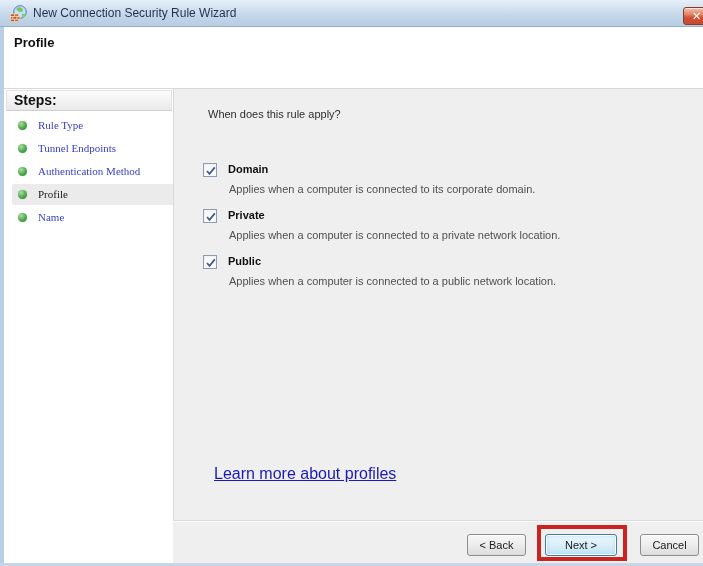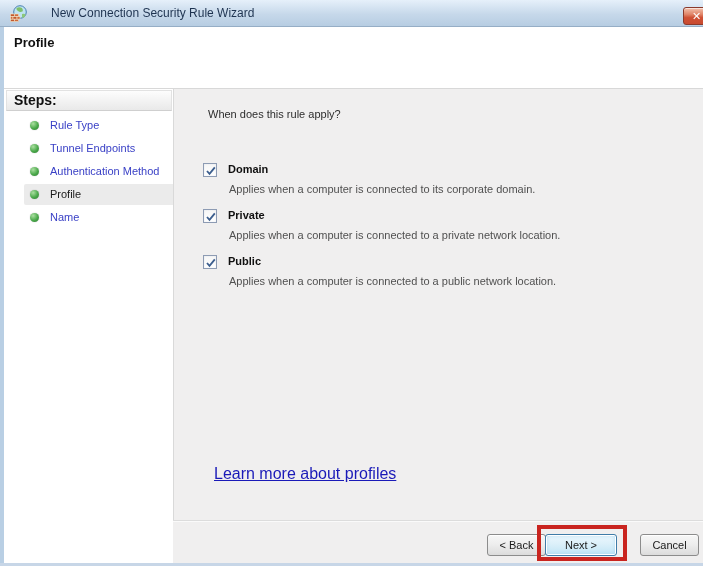--- a/index.html
+++ b/index.html
@@ -12,21 +12,21 @@
     color:#1a1a1a;
   }
   
   .titlebar{
     position:absolute; left:0; top:0; width:703px; height:27px;
     background:linear-gradient(#e6f0fa,#c6d8ea 55%,#b7cde2);
     border-bottom:1px solid #96aec6;
   }
   .title-icon{ position:absolute; left:10px; top:5px; width:17px; height:17px; }
   .title-text{
-    position:absolute; left:51px; top:0; height:26px; line-height:26px;
+    position:absolute; left:33px; top:0; height:26px; line-height:26px;
     font-size:12px; color:#1d3least; color:#1e3350;
   }
   .close-btn{
     position:absolute; left:683px; top:7px; width:27px; height:18px;
     border:1px solid #8a3a2c; border-radius:3px;
     background:linear-gradient(#f3c2ad,#e08468 40%,#cf5135 60%,#c84a30);
     box-shadow:inset 0 1px 0 rgba(255,255,255,.55);
     color:#ffffff; font-weight:bold; font-size:11px;
     text-align:center; line-height:16px; cursor:default;
   }
@@ -46,22 +46,22 @@
   
   .sidebar{ position:absolute; left:4px; top:89px; width:169px; height:474px; background:#ffffff; }
   .steps-header{
     position:absolute; left:2px; top:1px; width:166px; height:21px;
     background:linear-gradient(#fdfdfd,#e9e9e9);
     border:1px solid #e2e2e2; border-bottom:1px solid #cfcfcf;
     font-weight:bold; font-size:14px; color:#111;
     line-height:19px; padding-left:7px;
   }
   .step-row{
-    position:absolute; left:20px; width:162px; height:21px;
-    line-height:21px; border-radius:2px; cursor:default;
+    position:absolute; left:8px; width:162px; height:21px;
+    line-height:21px; border-radius:2px; cursor:default;font-family:Liberation Serif, serif;
   }
   .step-row .bullet{
     position:absolute; left:6px; top:6px; width:9px; height:9px; border-radius:50%;
     background:radial-gradient(circle at 35% 30%, #aadfa0, #4aa84a 55%, #2e7d32);
     box-shadow:0 0 1px rgba(0,0,0,.4);
   }
   .step-row .step-label{ position:absolute; left:26px; font-size:11px; color:#3a41c6; white-space:nowrap; }
   .step-row.active{ background:#ebebeb; }
   .step-row.active .step-label{ color:#1a1a1a; }
   
@@ -88,21 +88,21 @@
   .footer-rule{ position:absolute; left:173px; top:520px; width:530px; height:1px; background:#dcdcdc; }
   .footer-rule2{ position:absolute; left:173px; top:521px; width:530px; height:1px; background:#fafafa; }
   .footer{ position:absolute; left:173px; top:522px; width:530px; height:41px; background:#f0efef; }
   .btn{
     position:absolute; top:534px; height:22px;
     border:1px solid #8c8c8c; border-radius:3px;
     background:linear-gradient(#f7f7f7,#eeeeee 45%,#dcdcdc);
     font-size:11px; color:#1a1a1a; text-align:center; line-height:20px;
     box-shadow:inset 0 1px 0 #ffffff; cursor:default;
   }
-  .btn-back{ left:467px; width:59px;margin-left:20px; }
+  .btn-back{ left:467px; width:59px; }
   .btn-next{
     left:545px; width:72px;
     border:1px solid #3f7ca8;
     background:linear-gradient(#ecf7fd,#dcf0fa 45%,#bfe4f5);
     box-shadow:inset 0 0 0 1px #ffffff, inset 0 0 4px #9ed2ee;
   }
   .btn-cancel{ left:640px; width:59px; }
   .annotation-box{
     position:absolute; left:537px; top:525px; width:90px; height:36px;
     border:4px solid #c9241f; pointer-events:none;

